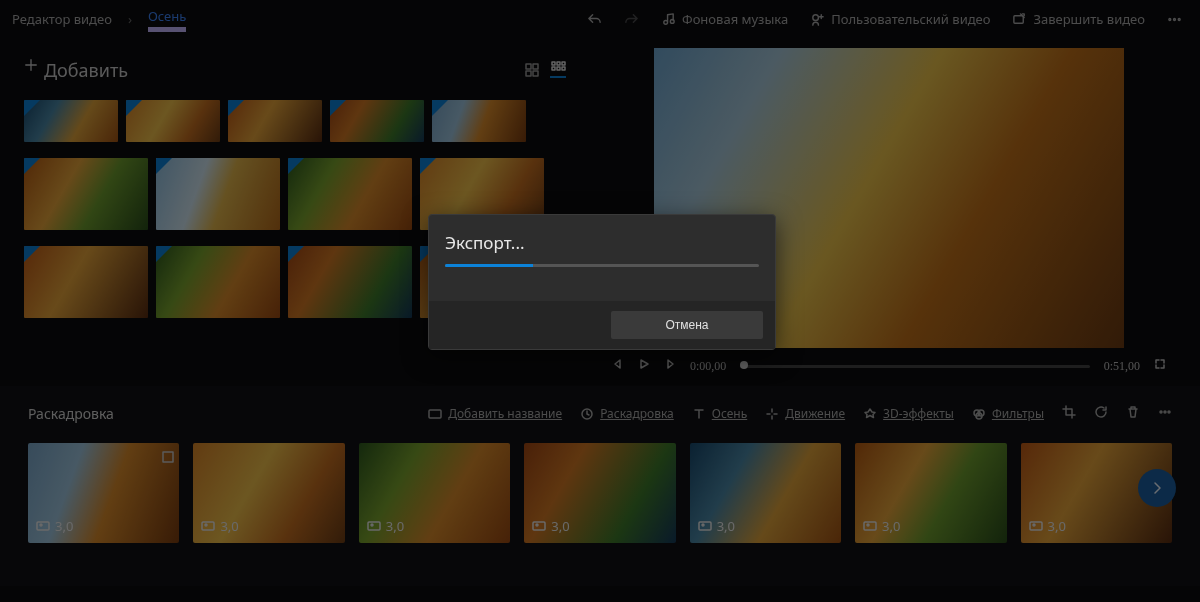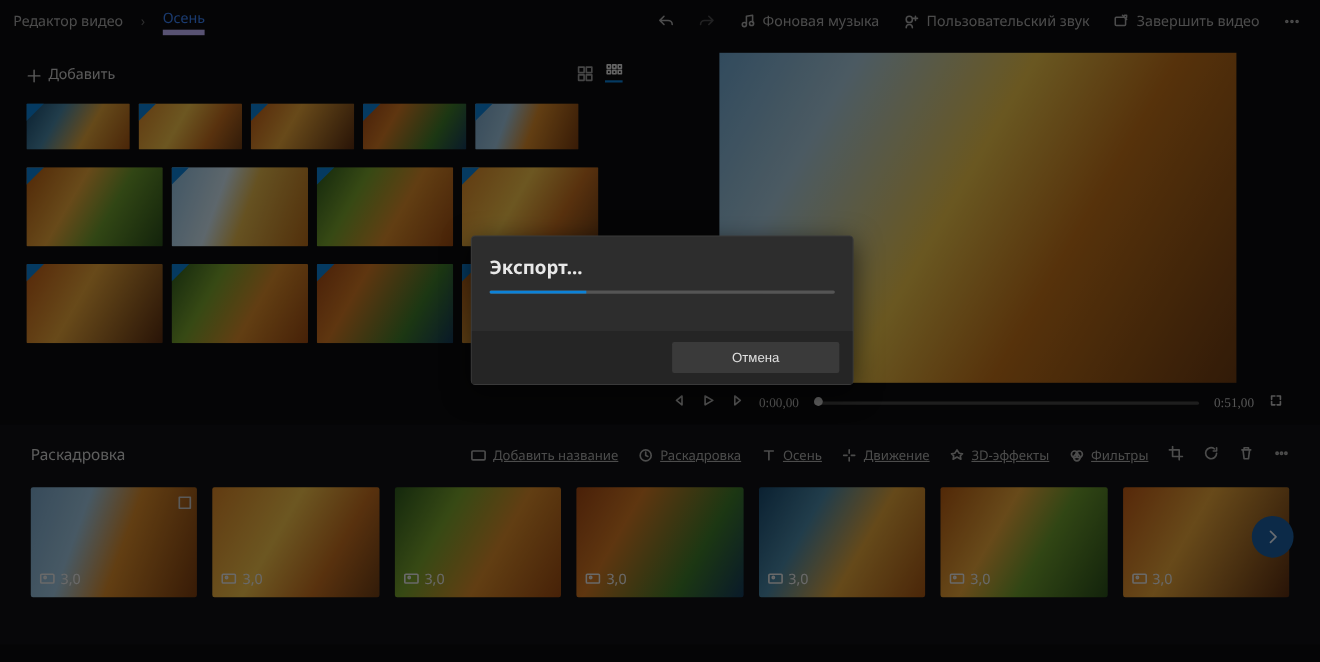--- a/index.html
+++ b/index.html
@@ -41,21 +41,21 @@
 
 .layout { display: flex; height: 360px; }
 
 .left-pane {
   width: 590px; padding: 20px 24px 10px 24px;
 }
 .pane-title { font-size: 14px; color: #d0d0d0; margin-bottom: 24px; display: flex; align-items: center; }
 .pane-title .chev { margin-left: auto; color: #3a7bbf; }
 
 .pane-tools { display: flex; align-items: center; margin-bottom: 18px; }
-.add-btn { display: flex; align-items: flex-end; gap: 6px; font-size: 13px; cursor: pointer; }
+.add-btn { display: flex; align-items: flex-start; gap: 6px; font-size: 18px; cursor: pointer; }
 .view-toggle { margin-left: auto; display: flex; gap: 10px; }
 .view-toggle .vt { width: 16px; height: 16px; display: inline-flex; align-items: center; justify-content: center; color: #9a9a9a; }
 .view-toggle .vt.active { color: #e0e0e0; border-bottom: 2px solid #0c82d8; padding-bottom: 3px; }
 
 .thumbs { display: flex; flex-wrap: wrap; gap: 8px; }
 .thumb {
   width: 94px; height: 42px;
   position: relative;
   border-radius: 1px;
   overflow: hidden;
@@ -141,21 +141,21 @@
   position: absolute; z-index: 10;
   left: 428px; top: 214px;
   width: 348px;
   background: #2d2d2d;
   border: 1px solid #3a3a3a;
   border-radius: 4px;
   box-shadow: 0 6px 24px rgba(0,0,0,0.6);
   color: #e8e8e8;
 }
 .dialog-body { padding: 16px 16px 34px 16px; }
-.dialog-title { font-size: 17px; font-weight: 700; margin-bottom: 10px; }
+.dialog-title { font-size: 17px; font-weight: 400; margin-bottom: 10px; }
 .progress {
   width: 100%; height: 3px; background: #555; border-radius: 2px; overflow: hidden;
 }
 .progress .fill { height: 100%; width: 28%; background: #0c82d8; }
 .dialog-footer {
   background: #252525; padding: 10px 12px;
   display: flex; justify-content: flex-end;
 }
 .cancel-btn {
   width: 152px; height: 28px;
@@ -193,21 +193,21 @@
         <path d="M5 13a2 2 0 1 0 0-4 2 2 0 0 0 0 4zM7 11V3l6-1v7"></path>
         <circle cx="12" cy="10" r="2"></circle>
       </svg>
     <span>Фоновая музыка</span>
   </span>
   <span class="top-icon-btn">
     <svg viewBox="0 0 16 16">
         <circle cx="6" cy="6" r="3"></circle>
         <path d="M3 14c0-2 1.5-3 3-3s3 1 3 3M12 3v4M10 5h4"></path>
       </svg>
-    <span>Пользовательский звук</span>
+    <span>Пользовательский видео</span>
   </span>
   <span class="top-icon-btn">
     <svg viewBox="0 0 16 16">
         <rect x="2" y="4" width="10" height="8" rx="1"></rect>
         <path d="M9 2l4 4M11 2h2v2"></path>
       </svg>
     <span>Завершить видео</span>
   </span>
   <span class="top-icon-btn">
     <svg viewBox="0 0 16 16">

